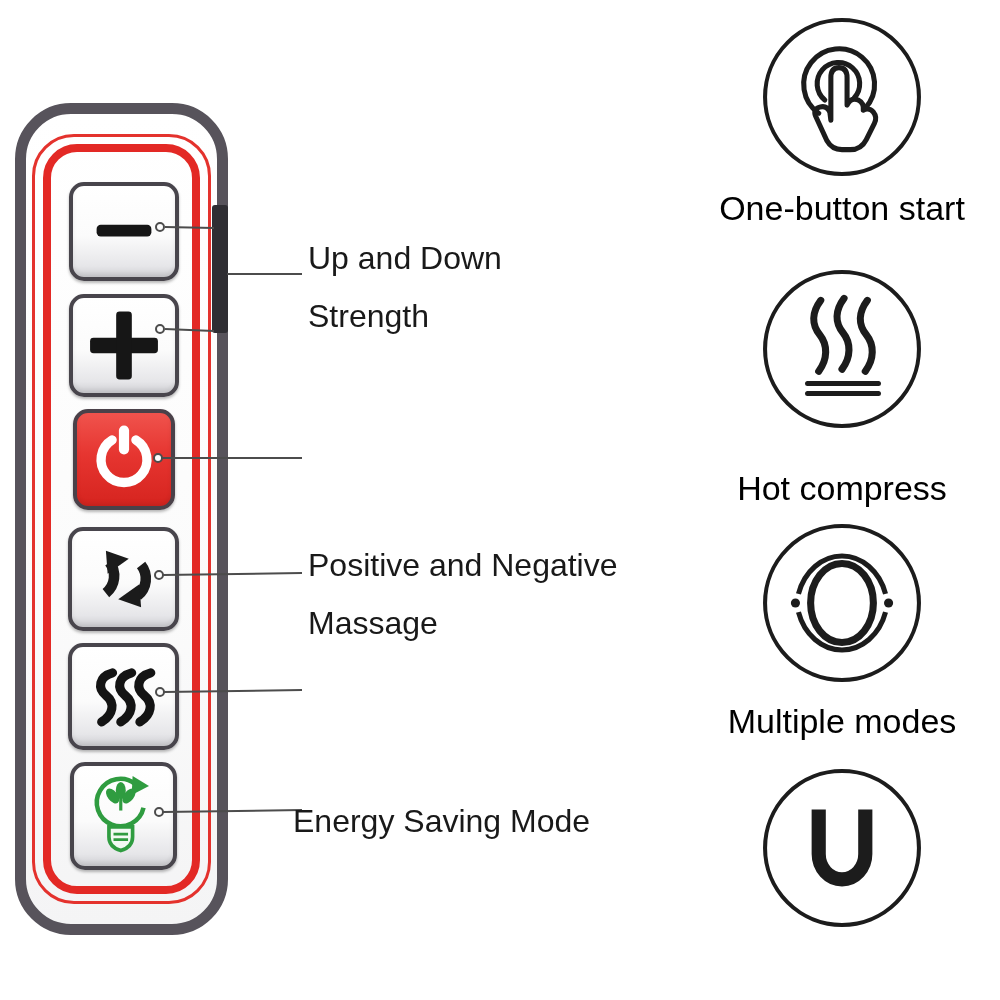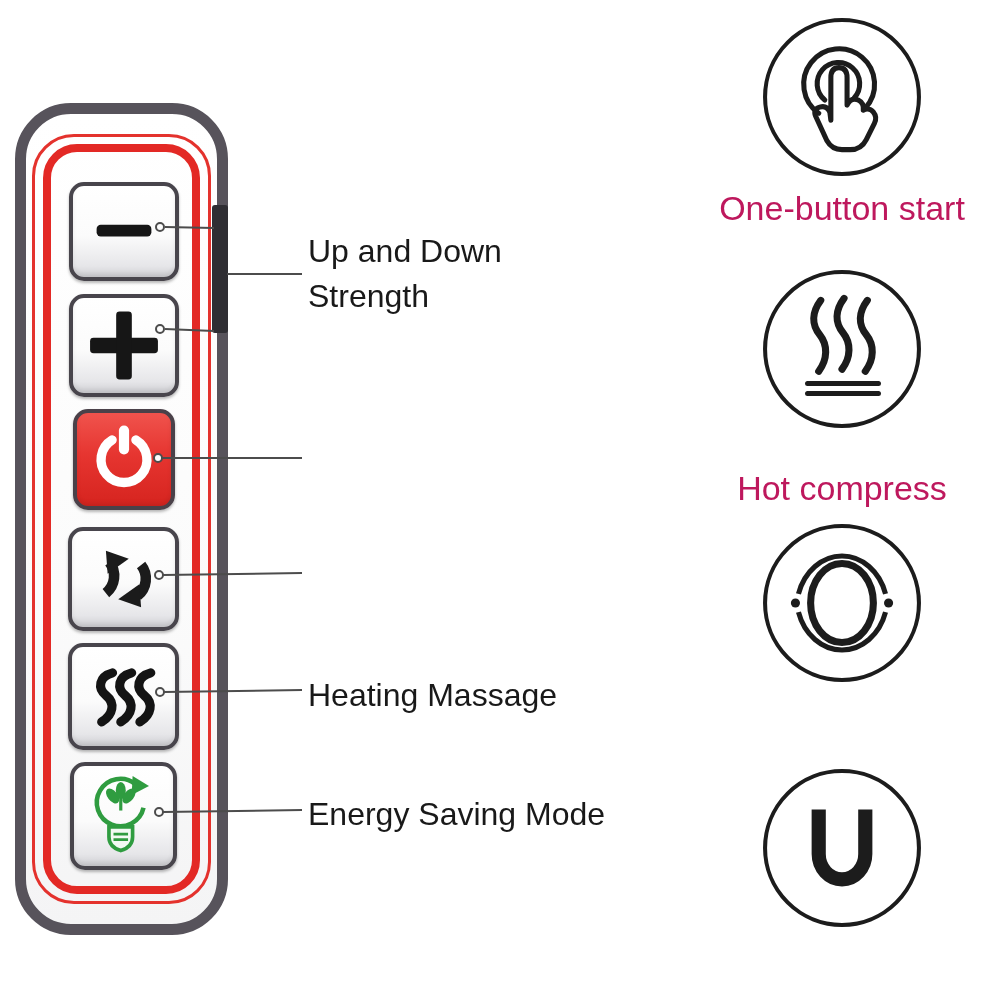--- a/index.html
+++ b/index.html
@@ -27,28 +27,28 @@
     box-shadow:0 2px 3px rgba(0,0,0,.28), inset 0 -3px 4px rgba(0,0,0,.08);
   }
   .rbtn svg{display:block;width:100%;height:100%;}
   .rbtn-power{
     background:linear-gradient(180deg,#f0534d 0%,#e63530 45%,#d6241f 100%);
     border-color:#4a4149;
   }
   
   .lines{position:absolute;left:0;top:0;z-index:4;pointer-events:none;}
   .callout-label{
-    position:absolute;font-size:32px;line-height:45px;white-space:pre-line;
+    position:absolute;font-size:32px;line-height:58px;white-space:pre-line;
     color:#191919;z-index:5;
   }
   
   .feature-icon{position:absolute;left:761px;width:162px;height:162px;}
   .feature-label{
     position:absolute;left:692px;width:300px;text-align:center;
-    font-size:34px;line-height:40px;color:#be185d;
+    font-size:34px;line-height:40px;color:#000000;
   }
 </style>
 </head>
 <body>
 
 <div class="stage">
 
   <div class="remote">
     <div class="ring ring-thin"></div>
     <div class="ring ring-thick"></div>
@@ -127,22 +127,23 @@
       <circle cx="160" cy="329" r="4"></circle>
       <circle cx="158" cy="458" r="4"></circle>
       <circle cx="159" cy="575" r="4"></circle>
       <circle cx="160" cy="692" r="4"></circle>
       <circle cx="159" cy="812" r="4"></circle>
     </g>
   </svg>
 
   <div class="callout-label" style="left:308px;top:229px;">Up and Down
 Strength</div>
-  <div class="callout-label" style="left:308px;top:673px;">Heating Massage</div>
-  <div class="callout-label" style="left:308px;top:792px;">Energy Saving Mode</div>
+  <div class="callout-label" style="left:308px;top:536px;">Positive and Negative
+Massage</div>
+  <div class="callout-label" style="left:293px;top:792px;">Energy Saving Mode</div>
 
   <svg class="feature-icon" style="top:16px;" viewBox="0 0 160 160">
     <circle cx="80" cy="80" r="76" fill="none" stroke="#1c1c1c" stroke-width="4"></circle>
     <g fill="none" stroke="#1c1c1c" stroke-width="5" stroke-linecap="round" stroke-linejoin="round">
       <path d="M57,96 A35,35 0 1 1 103,91"></path>
       <path d="M63,83 A21,21 0 1 1 92,81"></path>
       <path d="M69,103 L69,61 Q69,51 77,51 Q85,51 85,61 L85,88 Q89,80 96,83 Q102,86 101,93
                Q107,90 111,95 Q115,100 112,106 L104,122 Q99,132 88,132 L80,132 Q70,132 65,123
                L54,99 Q51,92 58,90 Q65,88 68,95 Z"></path>
     </g>
@@ -162,19 +163,20 @@
   <div class="feature-label" style="top:468px;">Hot compress</div>
 
   <svg class="feature-icon" style="top:522px;" viewBox="0 0 160 160">
     <circle cx="80" cy="80" r="76" fill="none" stroke="#1c1c1c" stroke-width="4"></circle>
     <path d="M37,71 A45,53 0 0 1 123,71" fill="none" stroke="#1c1c1c" stroke-width="5"></path>
     <path d="M37,89 A45,53 0 0 0 123,89" fill="none" stroke="#1c1c1c" stroke-width="5"></path>
     <circle cx="34" cy="80" r="4.5" fill="#1c1c1c"></circle>
     <circle cx="126" cy="80" r="4.5" fill="#1c1c1c"></circle>
     <ellipse cx="80" cy="80" rx="31" ry="39" fill="none" stroke="#1c1c1c" stroke-width="7"></ellipse>
   </svg>
+  <div class="feature-label" style="top:701px;">Multiple modes</div>
 
   <svg class="feature-icon" style="top:767px;" viewBox="0 0 160 160">
     <circle cx="80" cy="80" r="76" fill="none" stroke="#1c1c1c" stroke-width="4"></circle>
     <path d="M57,42 V86 a23,25 0 0 0 46,0 V42" fill="none" stroke="#1c1c1c" stroke-width="14" stroke-linejoin="round"></path>
   </svg>
 
 </div>
 
 </body></html>

